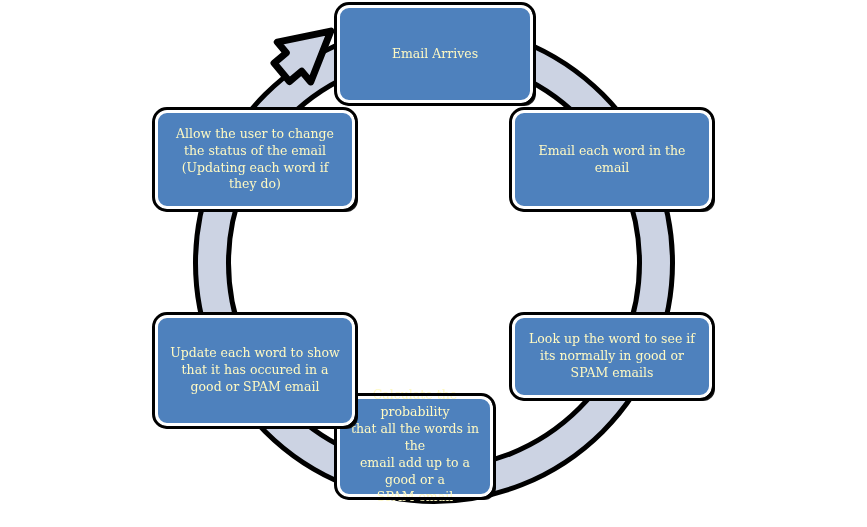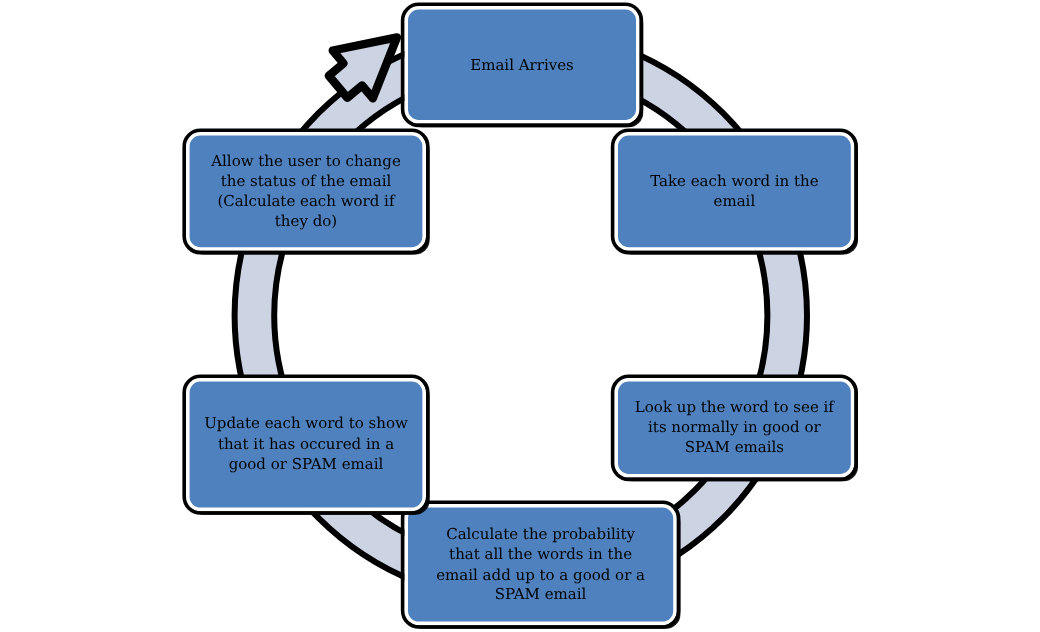--- a/index.html
+++ b/index.html
@@ -30,35 +30,35 @@
     position: absolute;
     box-sizing: border-box;
     background: #4e81bd;
     border: 3px solid #ffffff;
     border-radius: 12px;
     outline: 3px solid #000000;
     display: flex;
     align-items: center;
     justify-content: center;
     text-align: center;
-    color: #000000;
+    color: #fef9c3;
     font-family: "DejaVu Serif", serif;
     font-size: 12.5px;
     line-height: 1.35;
     padding: 4px 10px;
     box-shadow: 3px 3px 0 0 rgba(0,0,0,0.9);
   }
   .node-label {
     display: block;
     white-space: pre-line;
   }
   #box-0 { left: 337px; top: 5px;   width: 196px; height: 98px; }
   #box-1 { left: 512px; top: 110px; width: 200px; height: 99px; }
   #box-2 { left: 512px; top: 315px; width: 200px; height: 83px; }
-  #box-3 { left: 337px; top: 420px; width: 227px; height: 101px; align-items: center; }
+  #box-3 { left: 337px; top: 396px; width: 156px; height: 101px; align-items: center; }
   #box-4 { left: 155px; top: 315px; width: 200px; height: 111px; }
   #box-5 { left: 155px; top: 110px; width: 200px; height: 99px; }
 </style>
 </head>
 <body>
 
 <div id="diagram-root">
 
   <svg id="cycle-svg" viewBox="0 0 867 527">
 
@@ -70,21 +70,21 @@
     <g transform="translate(294,62) rotate(-40)">
       <polygon points="0,-26 48,0 0,26 0,12 -16,12 -16,-12 0,-12" fill="#ccd3e3" stroke="#000000" stroke-width="7" stroke-linejoin="round"></polygon>
     </g>
   </svg>
 
   <div class="node-box" id="box-0">
     <span class="node-label">Email Arrives</span>
   </div>
 
   <div class="node-box" id="box-1">
-    <span class="node-label">Take each word in the
+    <span class="node-label">Email each word in the
 email</span>
   </div>
 
   <div class="node-box" id="box-2">
     <span class="node-label">Look up the word to see if
 its normally in good or
 SPAM emails</span>
   </div>
 
   <div class="node-box" id="box-3">
@@ -96,17 +96,17 @@
 
   <div class="node-box" id="box-4">
     <span class="node-label">Update each word to show
 that it has occured in a
 good or SPAM email</span>
   </div>
 
   <div class="node-box" id="box-5">
     <span class="node-label">Allow the user to change
 the status of the email
-(Calculate each word if
+(Updating each word if
 they do)</span>
   </div>
 
 </div>
 
 </body></html>

